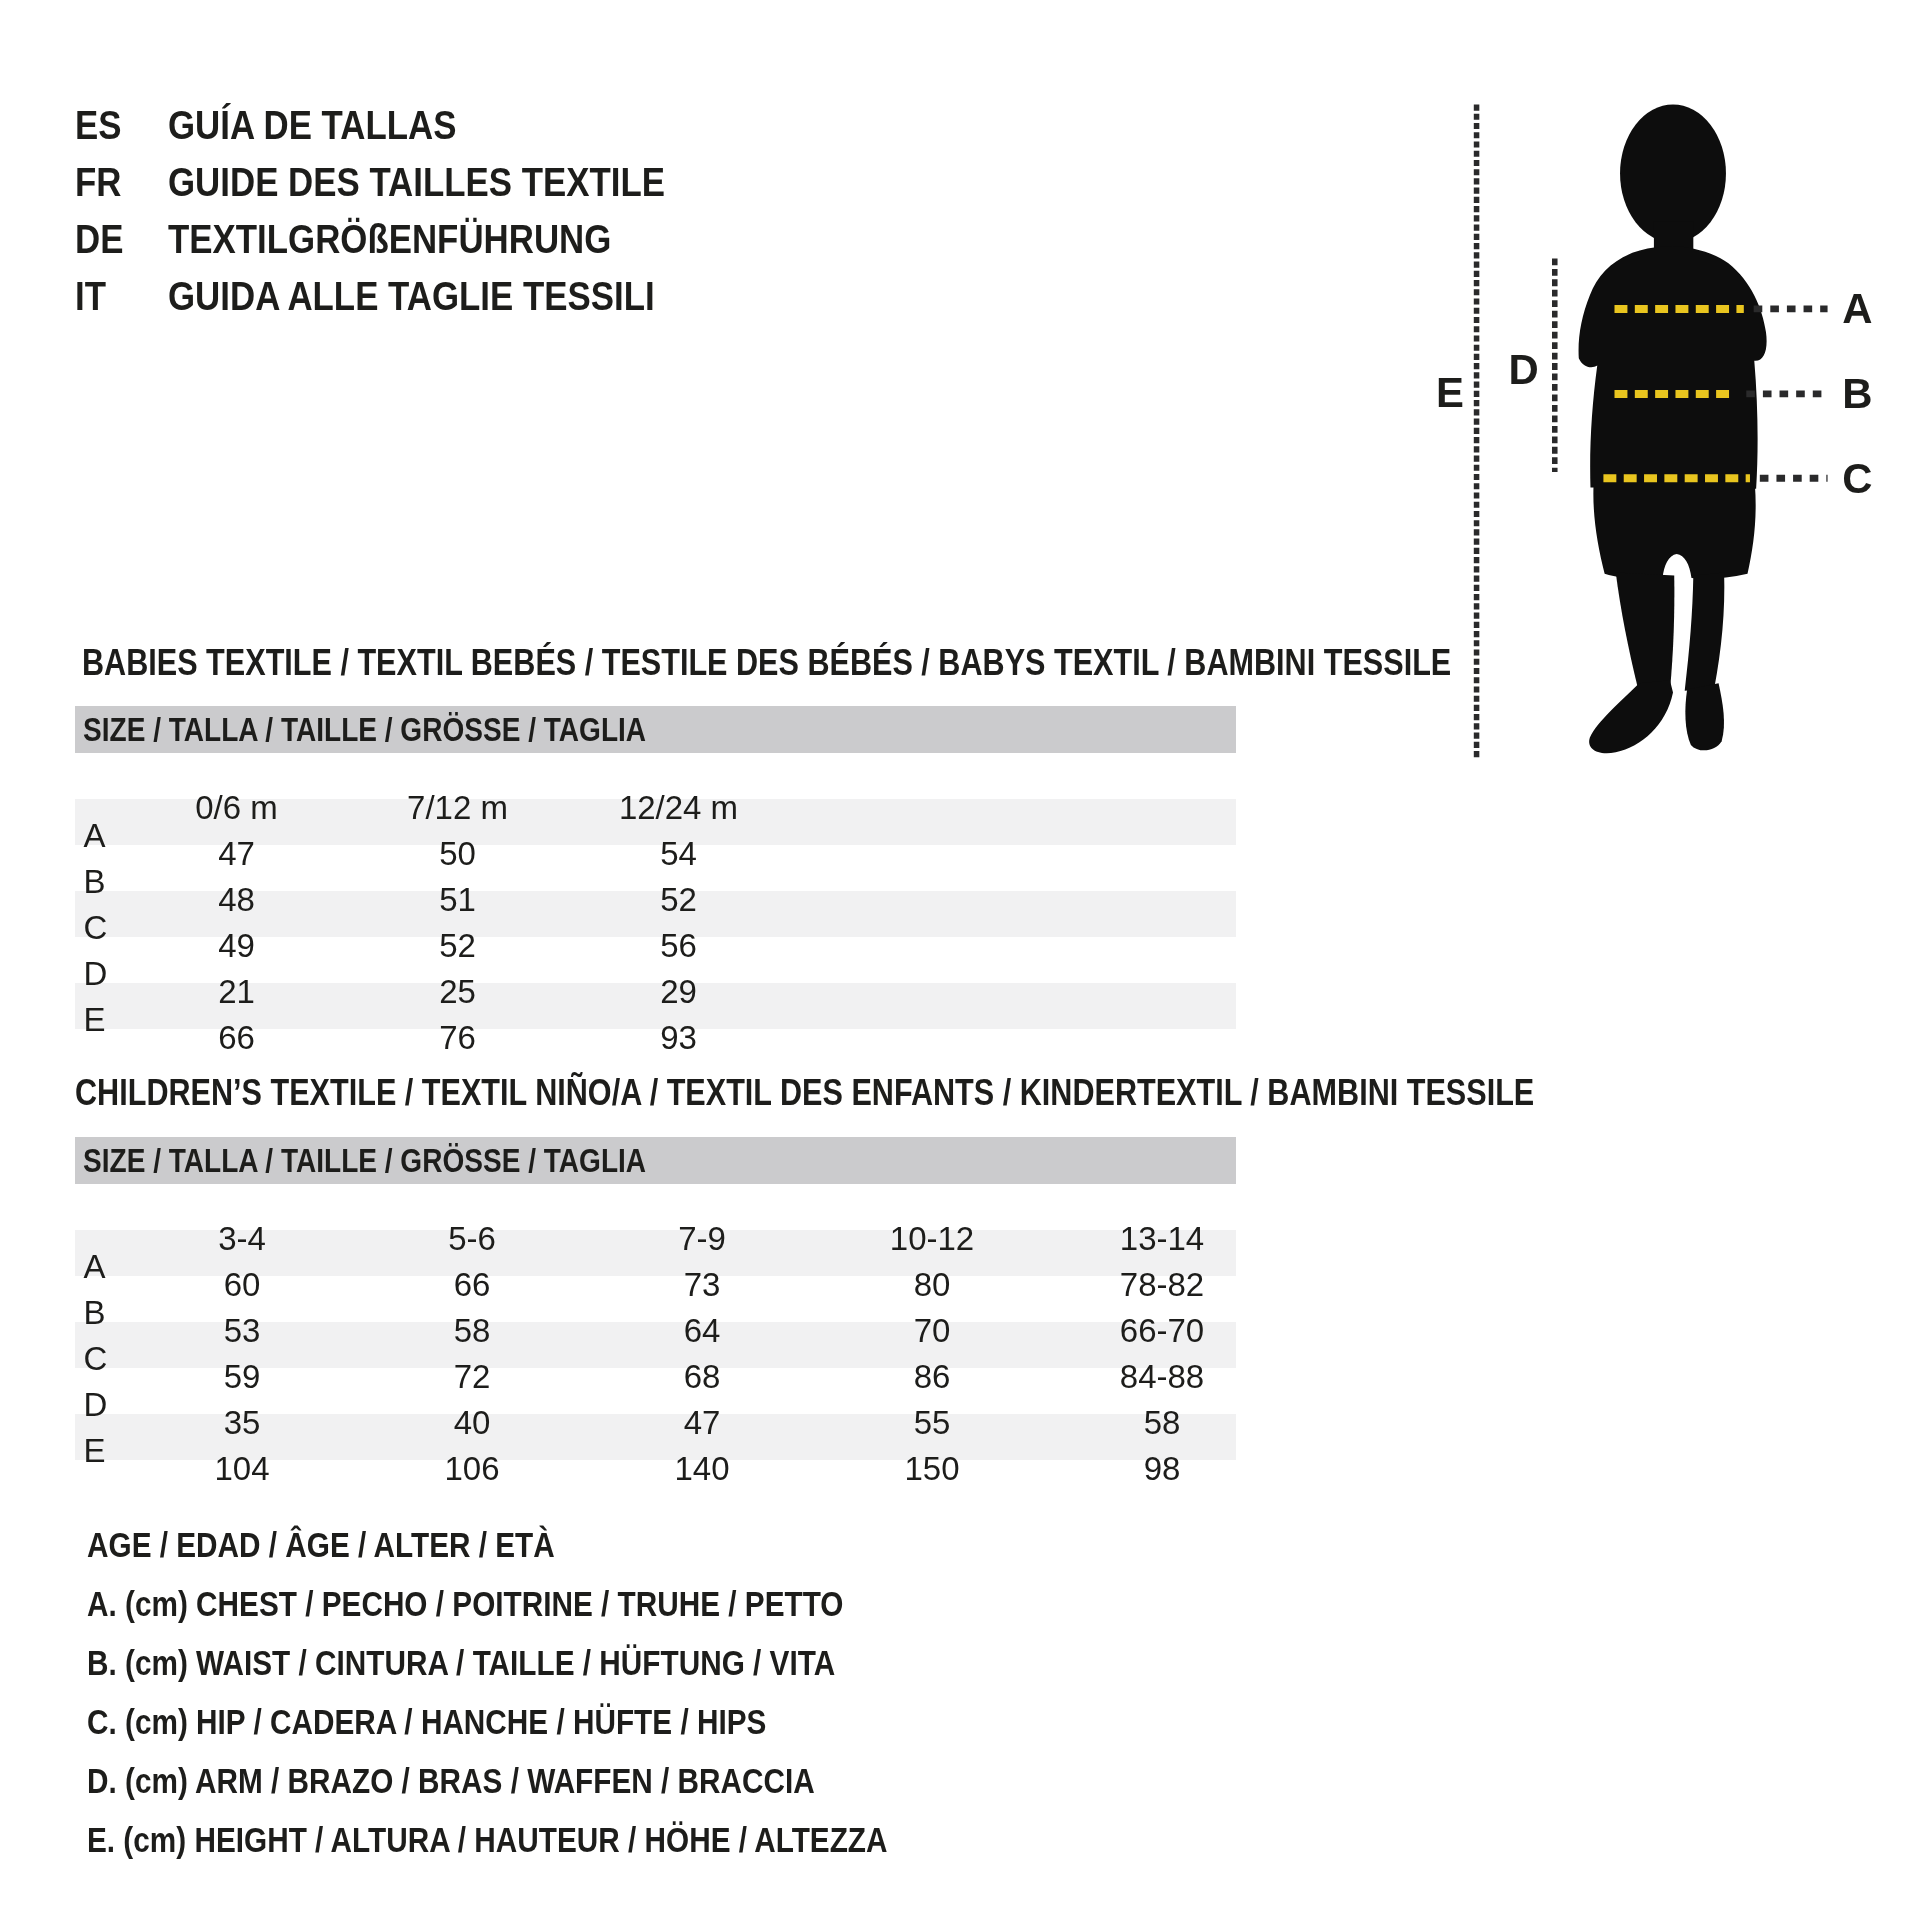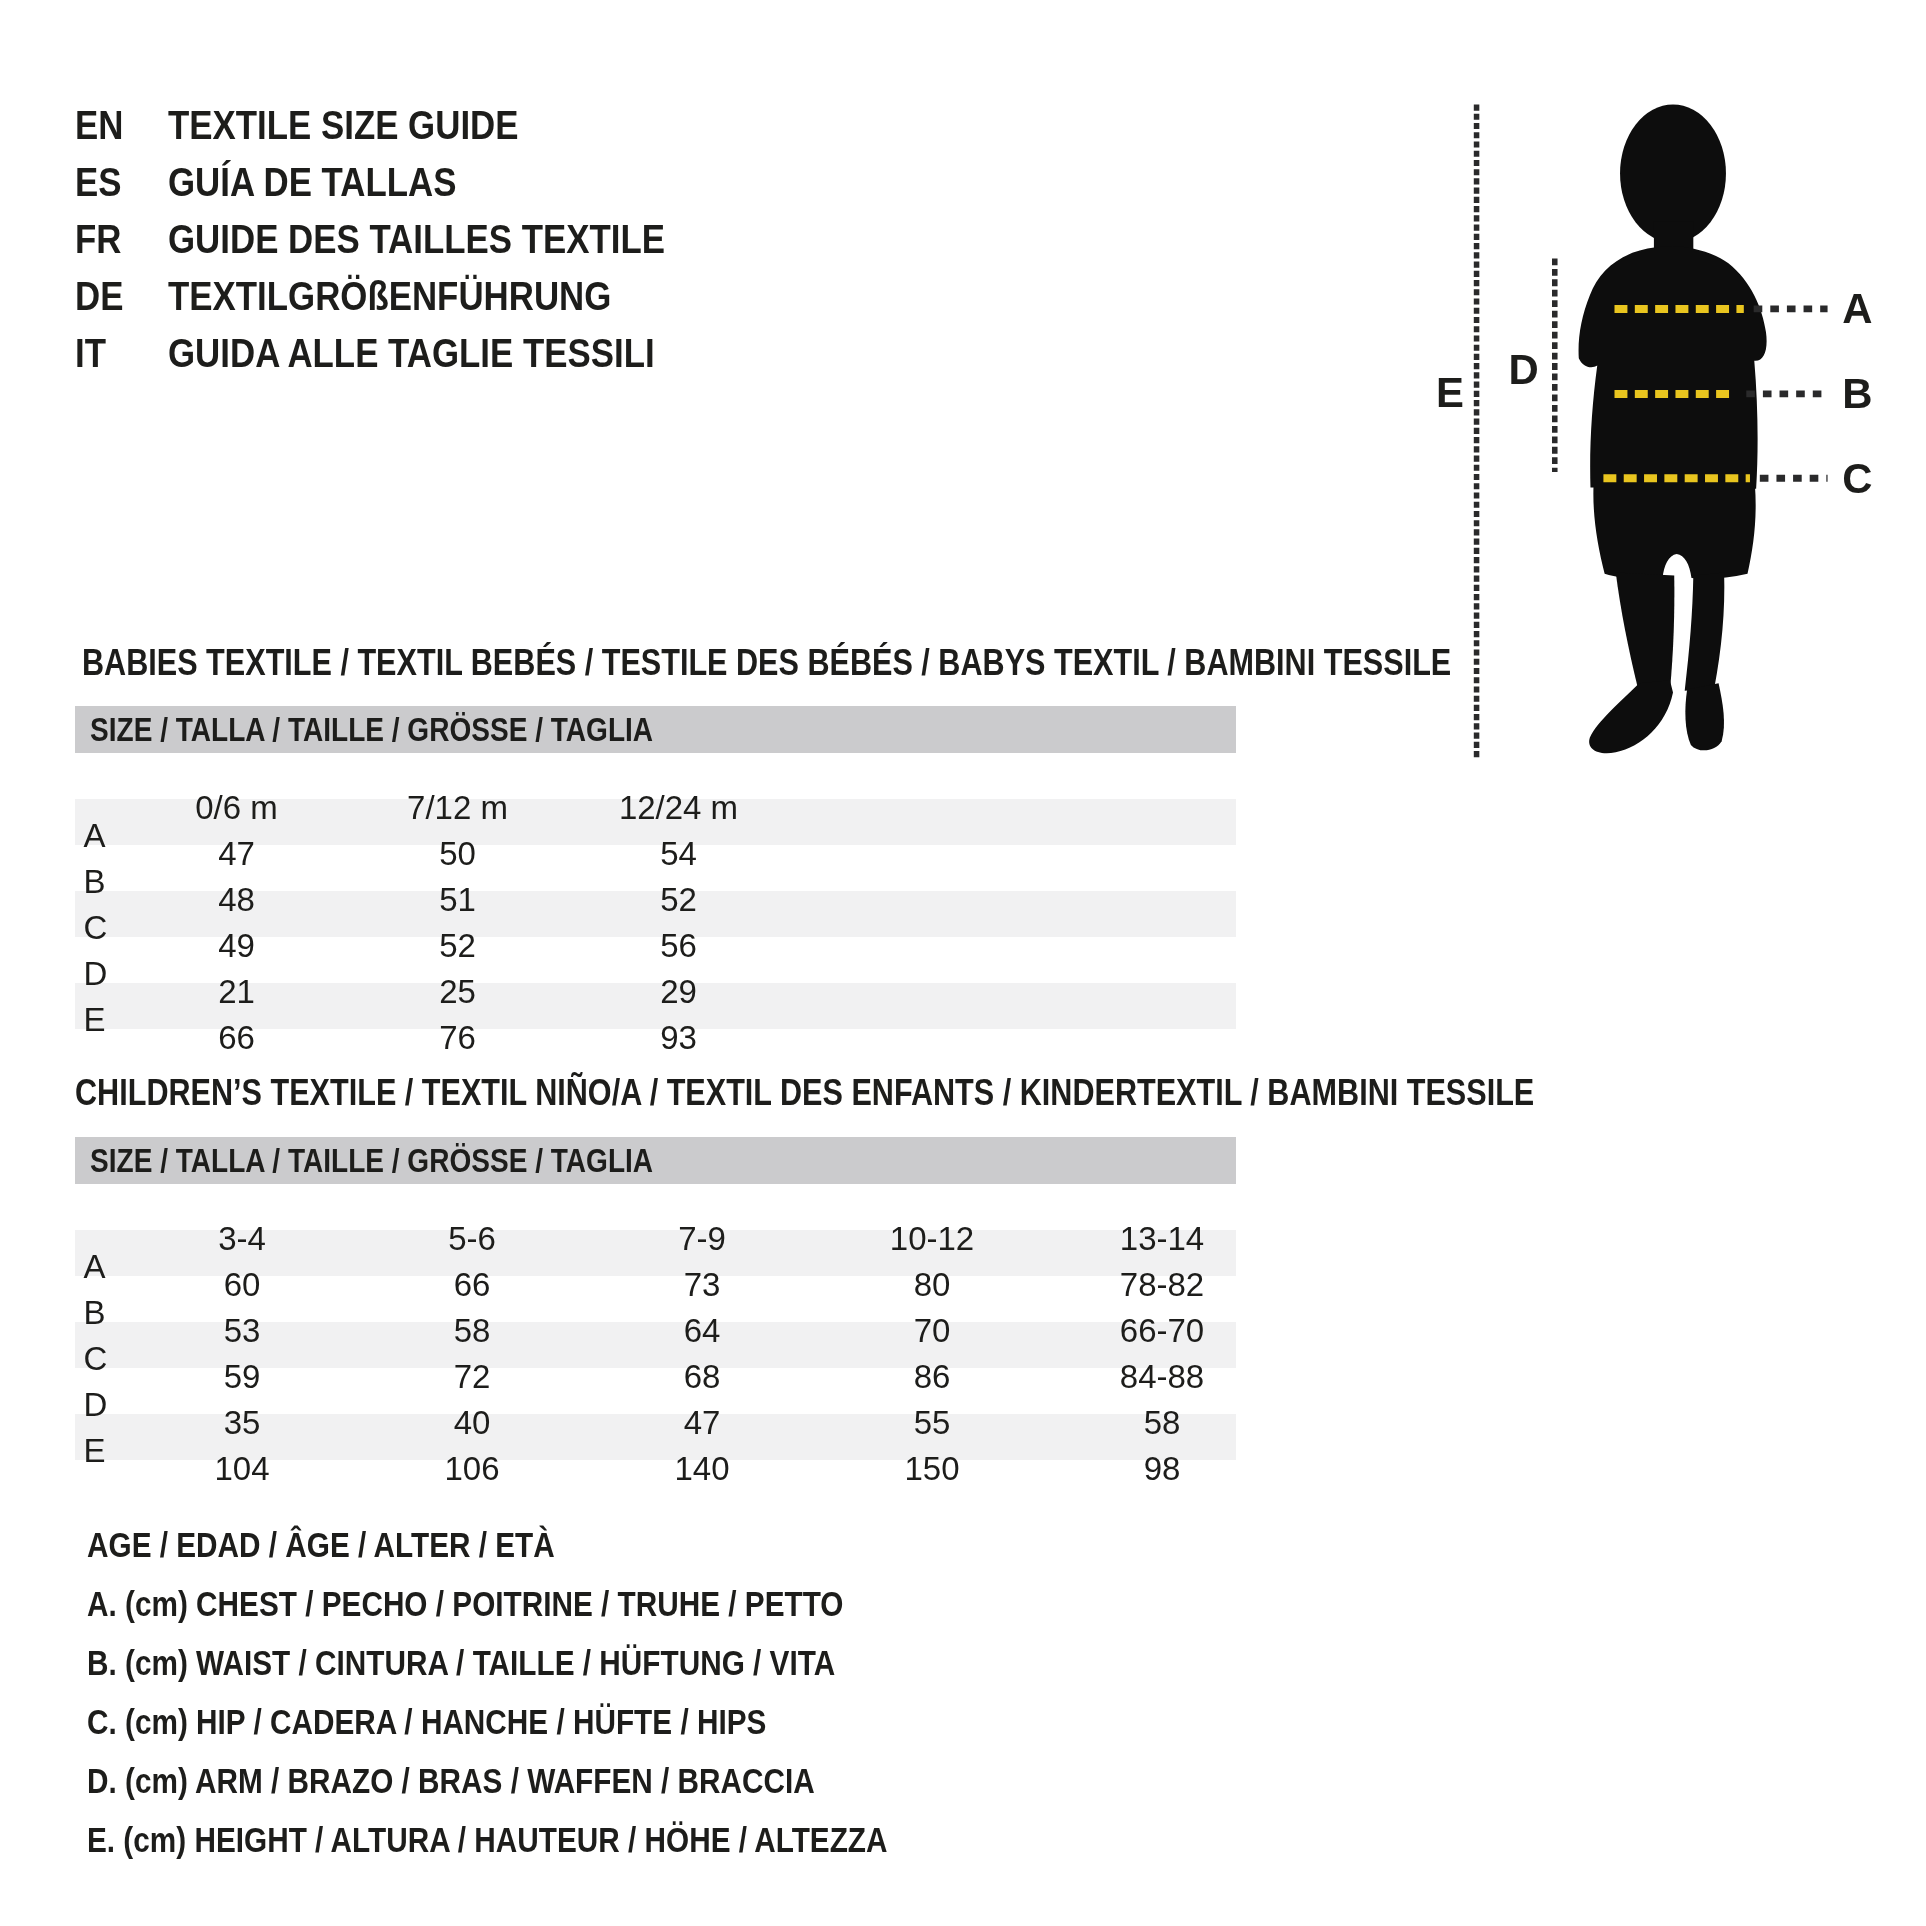--- a/index.html
+++ b/index.html
@@ -60,21 +60,21 @@
     width: 1161px;
     font-size: 33px;
   }
   .babies-table   { top: 706px; }
   .children-table { top: 1137px; }
   .size-bar {
     height: 47px;
     background: #CBCBCD;
     display: flex;
     align-items: center;
-    padding-left: 15px;
+    padding-left: 8px;
     box-sizing: border-box;
     font-weight: 700;
   }
   .trow {
     display: grid;
     height: 46px;
     align-items: center;
   }
   .babies-table .trow   { grid-template-columns: 51px 221px 221px 221px 1fr; }
   .children-table .trow { grid-template-columns: 48px 222px 222px 222px 222px 222px 1fr; gap: 8px; }
@@ -91,24 +91,20 @@
     line-height: 59px;
   }
   .legend-line { display: block; margin-left: 12px; }
 </style>
 </head>
 <body>
 
 <main class="page">
 
   <section class="lang-header">
-    <div class="lang-row">
-      <span class="lang-code cnd">EN</span>
-      <span class="lang-title cnd">TEXTILE SIZE GUIDE</span>
-    </div>
     <div class="lang-row">
       <span class="lang-code cnd">ES</span>
       <span class="lang-title cnd">GUÍA DE TALLAS</span>
     </div>
     <div class="lang-row">
       <span class="lang-code cnd">FR</span>
       <span class="lang-title cnd">GUIDE DES TAILLES TEXTILE</span>
     </div>
     <div class="lang-row">
       <span class="lang-code cnd">DE</span>

